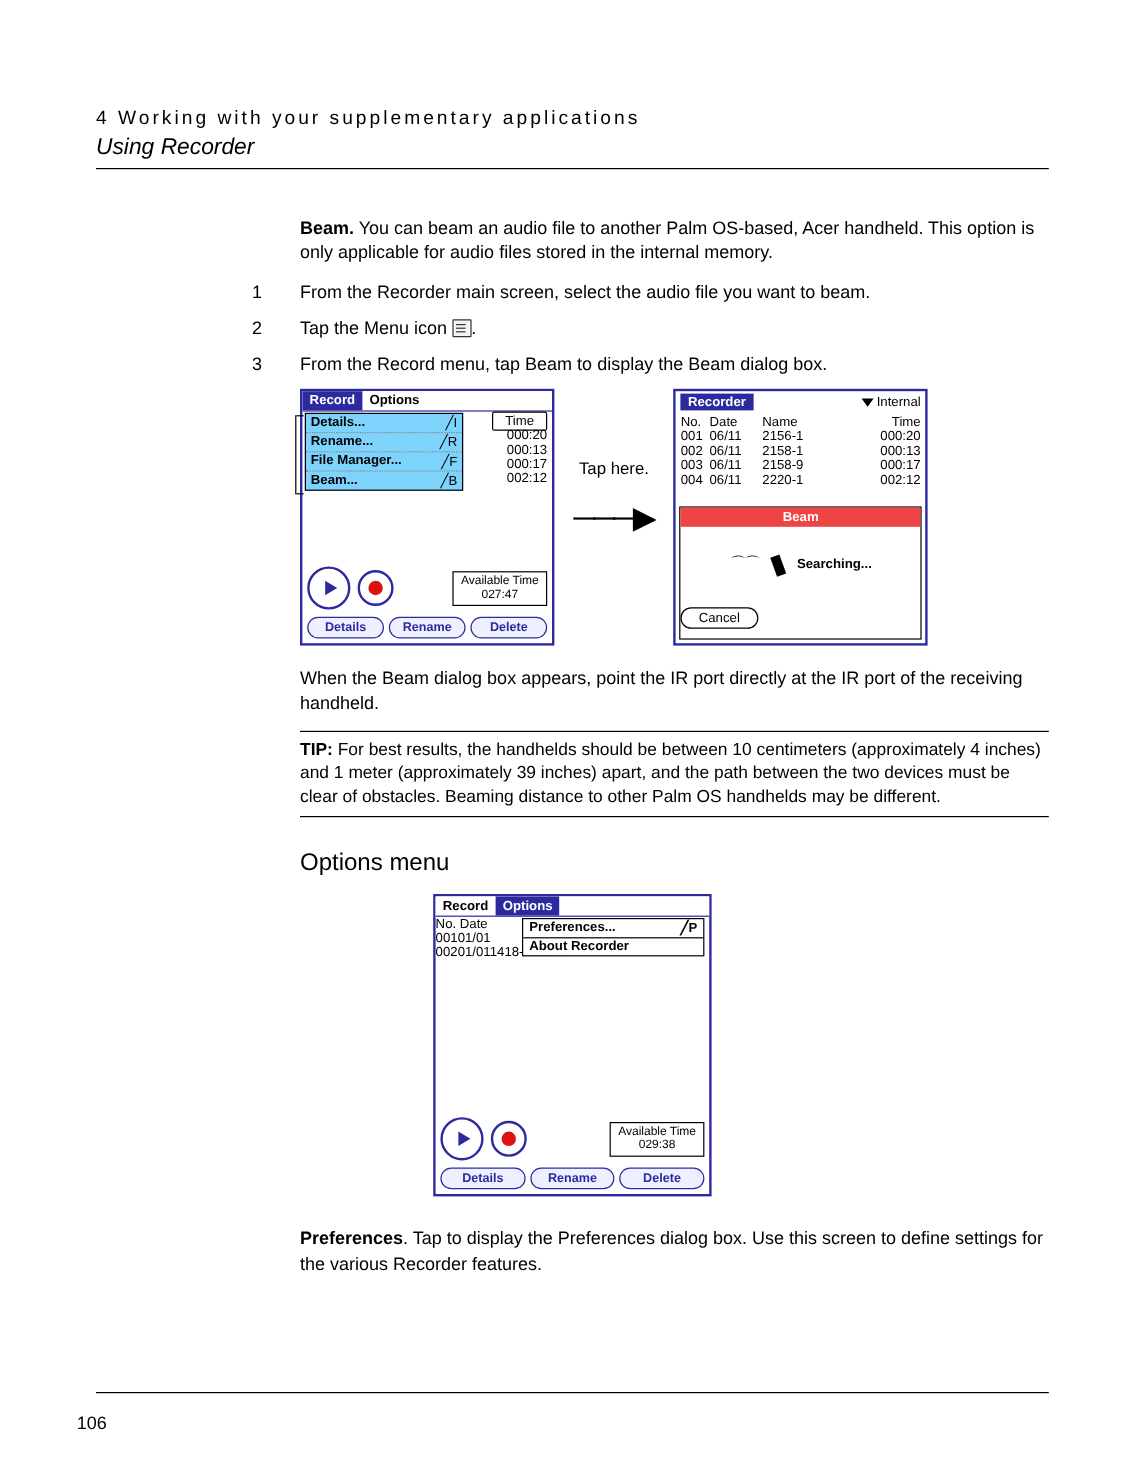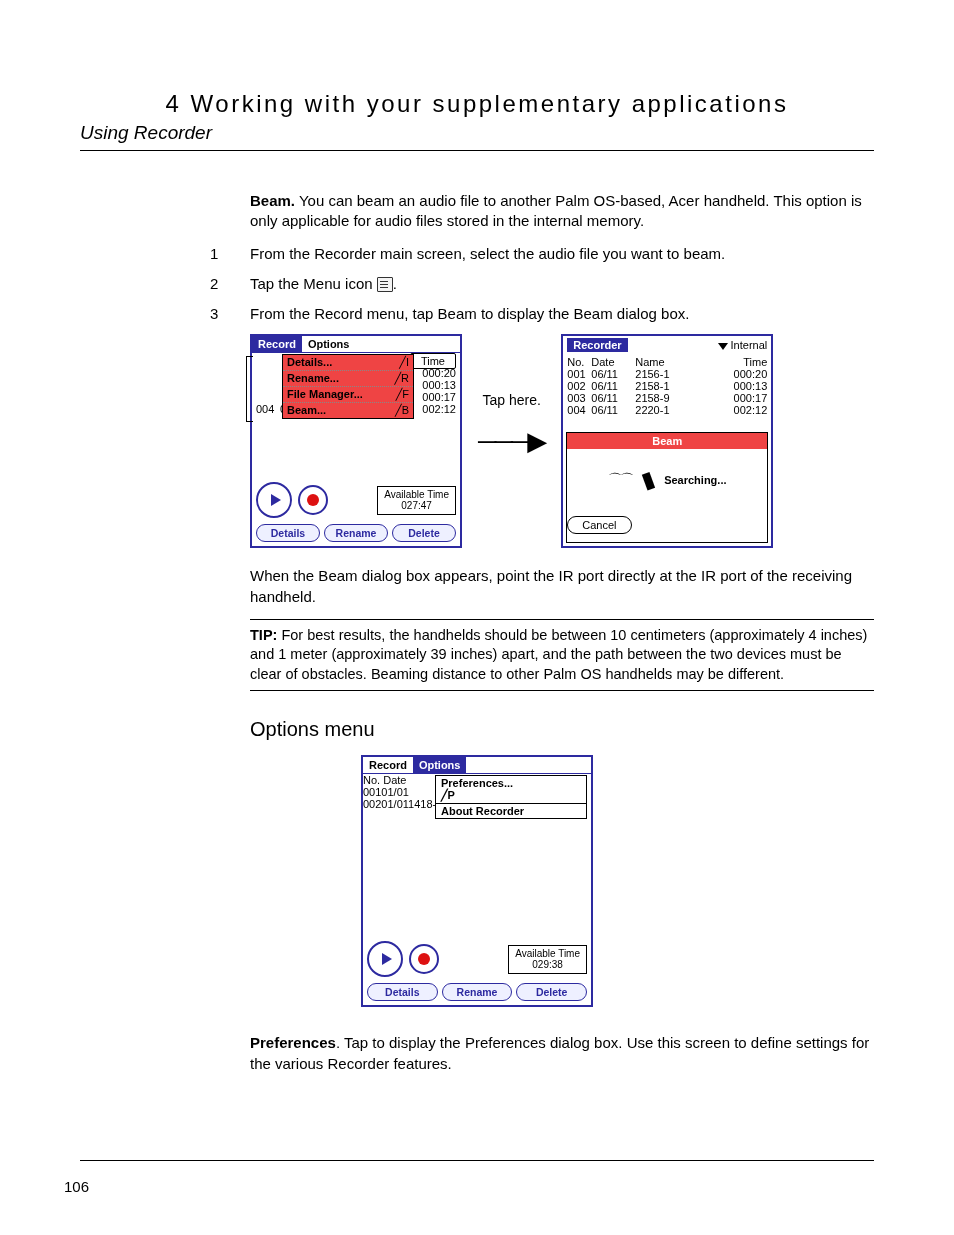--- a/index.html
+++ b/index.html
@@ -10,25 +10,24 @@
     background: #fff;
   }
   .page {
     width: 954px;
     height: 1235px;
     position: relative;
     box-sizing: border-box;
     padding: 90px 80px 50px 80px;
   }
   .chapter-title {
-    font-size: 24px;
+    font-size: 16px;
     font-weight: 400;
     letter-spacing: 2.5px;
     margin: 0 0 4px 0;
-    text-align: center;
   }
   .section-title {
     font-size: 19px;
     font-style: italic;
     margin: 0 0 6px 0;
     font-weight: 400;
   }
   .hr-top {
     border: none;
     border-top: 1.2px solid #000;
@@ -116,25 +115,24 @@
   .palm-menubar .mtab {
     padding:2px 6px;
     font-weight:700;
   }
   .palm-menubar .mtab.sel {
     background:#2d2aa0; color:#fff;
   }
   .palm-dropdown {
     position:absolute;
     top:18px; left:2px;
-    background:#ef4444;
+    background:#7dd3fc;
     border:1px solid #000;
     z-index:5;
     min-width:130px;
-    margin-left:28px;
   }
   .palm-dropdown .di {
     display:flex; justify-content:space-between;
     padding:1px 4px;
     font-weight:700;
     border-bottom:1px dotted #888;
   }
   .palm-dropdown .di:last-child{border-bottom:none;}
   .palm-dropdown .sc{font-weight:400;}
   .palm .listhead{
@@ -249,21 +247,21 @@
     border:2px solid #2d2aa0; background:#fff;
     font-family: Tahoma, Geneva, sans-serif; font-size:11px;
     display:flex; flex-direction:column; position:relative; box-sizing:border-box;
   }
   .opt-dd{
     position:absolute; top:18px; left:72px;
     background:#fff; border:1px solid #000; min-width:150px; z-index:5;
   }
   .opt-dd .di{
     display:flex; justify-content:space-between; padding:1px 5px;
-    font-weight:700; border-bottom:1px solid #000;flex-direction:column;
+    font-weight:700; border-bottom:1px solid #000;
   }
   .opt-dd .di:last-child{border-bottom:none;}
   .palm2 .rows .r .c4{width:52px;}
 
   .page-num{
     position:absolute; bottom:40px; left:64px; font-size:15px;
   }
   .hr-bottom{
     position:absolute; left:80px; right:80px; bottom:66px;
     border:none; border-top:1px solid #000;

